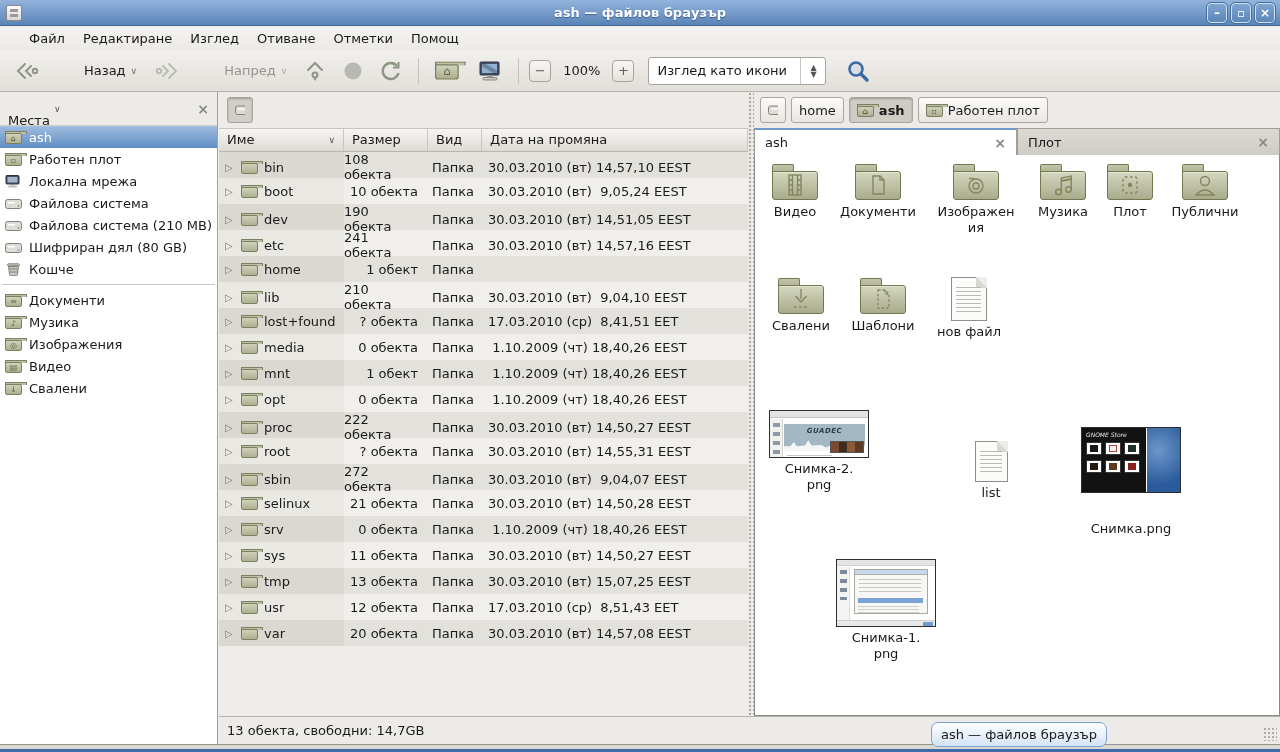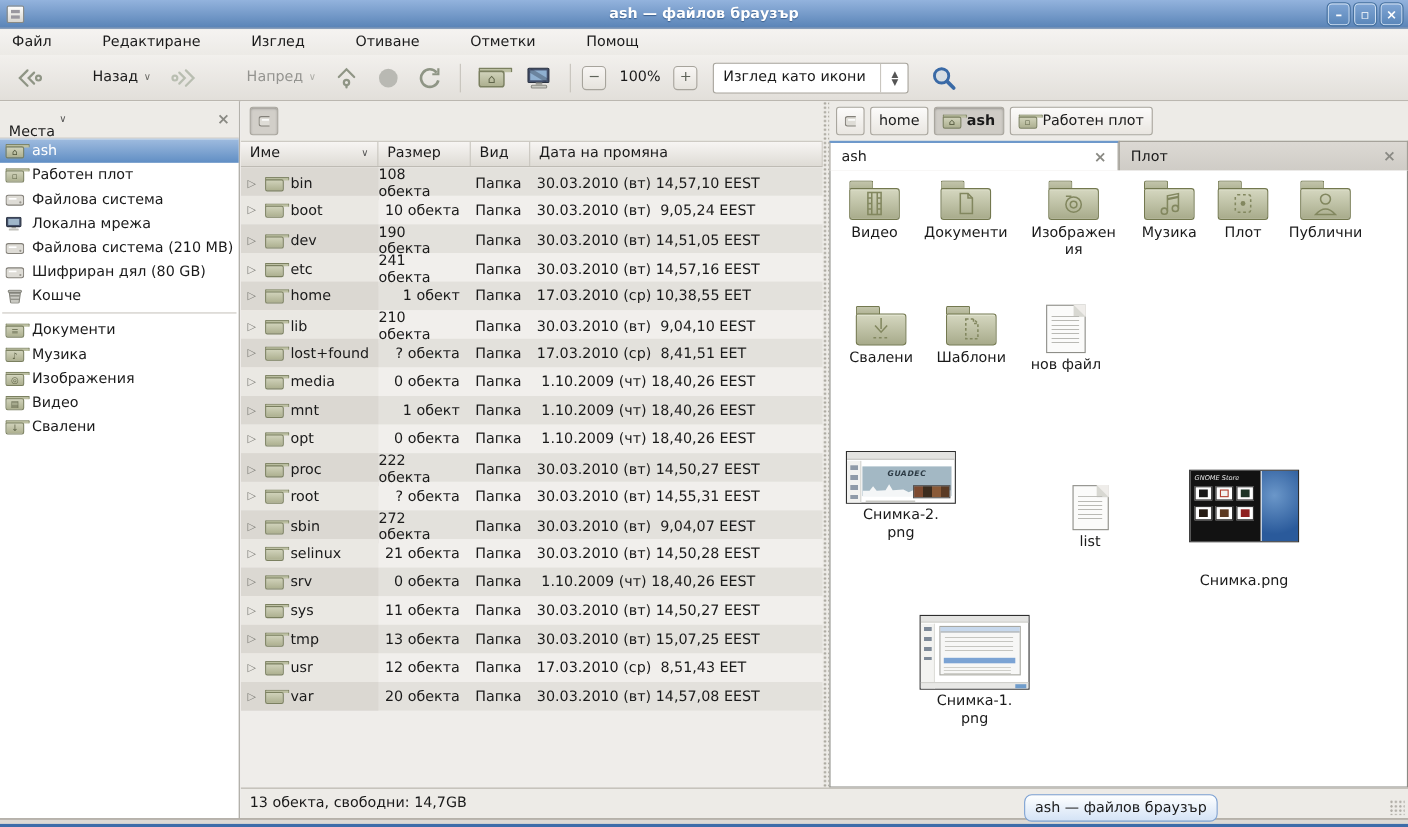--- a/index.html
+++ b/index.html
@@ -16,21 +16,21 @@
     border:1px solid #8a8a84; border-radius:2px; position:relative; }
   .appicon::before { content:""; position:absolute; left:3px; top:3px; right:3px; height:3px;
     background:#9a98a0; box-shadow:0 5px 0 #9a98a0; }
   .winbtns { position:absolute; right:5px; top:3px; display:flex; gap:4px; }
   .winbtn { width:20px; height:20px; border-radius:4px; border:1px solid #cfe0f2;
     outline:1px solid #46719f; background:linear-gradient(#7ea4d3,#5b87ba);
     color:#fff; font-size:12px; font-weight:bold; line-height:18px; text-align:center; cursor:default; }
 
   
   .menubar { position:absolute; left:0; top:27px; width:1280px; height:23px;
-    background:linear-gradient(#f5f3f1,#eceae6); display:flex; align-items:center; padding-left:2px;gap:28px; }
+    background:linear-gradient(#f5f3f1,#eceae6); display:flex; align-items:center; padding-left:20px; }
   .menuitem { padding:0 9px; line-height:23px; }
 
   
   .toolbar { position:absolute; left:0; top:50px; width:1280px; height:42px;
     background:linear-gradient(#f2f0ed,#e2dfda); border-bottom:1px solid #b5b2aa;
     display:flex; align-items:center; padding-left:8px; gap:4px; }
   .tbtn { display:flex; align-items:center; gap:5px; padding:4px 7px; border-radius:3px; }
   .tbtn .lbl { color:#1a1a1a;margin-left:40px; }
   .tbtn.disabled .lbl { color:#949490; }
   .chev { font-size:9px; color:#6b6b66; }
@@ -297,34 +297,34 @@
     <div class="place">
       <span class="sfold">
           <i class="tab"></i>
           <i class="body"></i>
           <i class="em">▫</i>
         </span>
       <span>Работен плот</span>
     </div>
     <div class="place">
       <svg width="17" height="13">
-          <rect x="0.5" y="2.5" width="16" height="9" rx="2" fill="#dedcd6" stroke="#84817a"></rect>
-          <rect x="3" y="5" width="7" height="1.5" fill="#fff"></rect>
-          <circle cx="13.5" cy="9" r="1" fill="#9a978f"></circle>
-        </svg>
-      <span>Файлова система</span>
-    </div>
-    <div class="place">
-      <svg width="17" height="13">
           <rect x="1" y="0.5" width="13" height="8.5" rx="1" fill="#44506b" stroke="#2b3342"></rect>
           <rect x="2.5" y="2" width="10" height="5.5" fill="#9fb6c9"></rect>
           <rect x="5.5" y="9.5" width="4" height="1" fill="#8a8a84"></rect>
           <rect x="3" y="10.8" width="9" height="1.7" rx="0.5" fill="#c0c0ba"></rect>
         </svg>
       <span>Локална мрежа</span>
+    </div>
+    <div class="place">
+      <svg width="17" height="13">
+          <rect x="0.5" y="2.5" width="16" height="9" rx="2" fill="#dedcd6" stroke="#84817a"></rect>
+          <rect x="3" y="5" width="7" height="1.5" fill="#fff"></rect>
+          <circle cx="13.5" cy="9" r="1" fill="#9a978f"></circle>
+        </svg>
+      <span>Файлова система</span>
     </div>
     <div class="place">
       <svg width="17" height="13">
           <rect x="0.5" y="2.5" width="16" height="9" rx="2" fill="#dedcd6" stroke="#84817a"></rect>
           <rect x="3" y="5" width="7" height="1.5" fill="#fff"></rect>
           <circle cx="13.5" cy="9" r="1" fill="#9a978f"></circle>
         </svg>
       <span>Файлова система (210 MB)</span>
     </div>
     <div class="place">
@@ -466,21 +466,20 @@
           <div class="c-name">
             <span class="exp">▷</span>
             <span class="sfold">
               <i class="tab"></i>
               <i class="body"></i>
             </span>
             <span>home</span>
           </div>
           <div class="c-size">1 обект</div>
           <div class="c-type">Папка</div>
-          <div class="c-date">17.03.2010 (ср) 10,38,55 EET</div>
         </div>
 
         <div class="trow">
           <div class="c-name">
             <span class="exp">▷</span>
             <span class="sfold">
               <i class="tab"></i>
               <i class="body"></i>
             </span>
             <span>lib</span>

